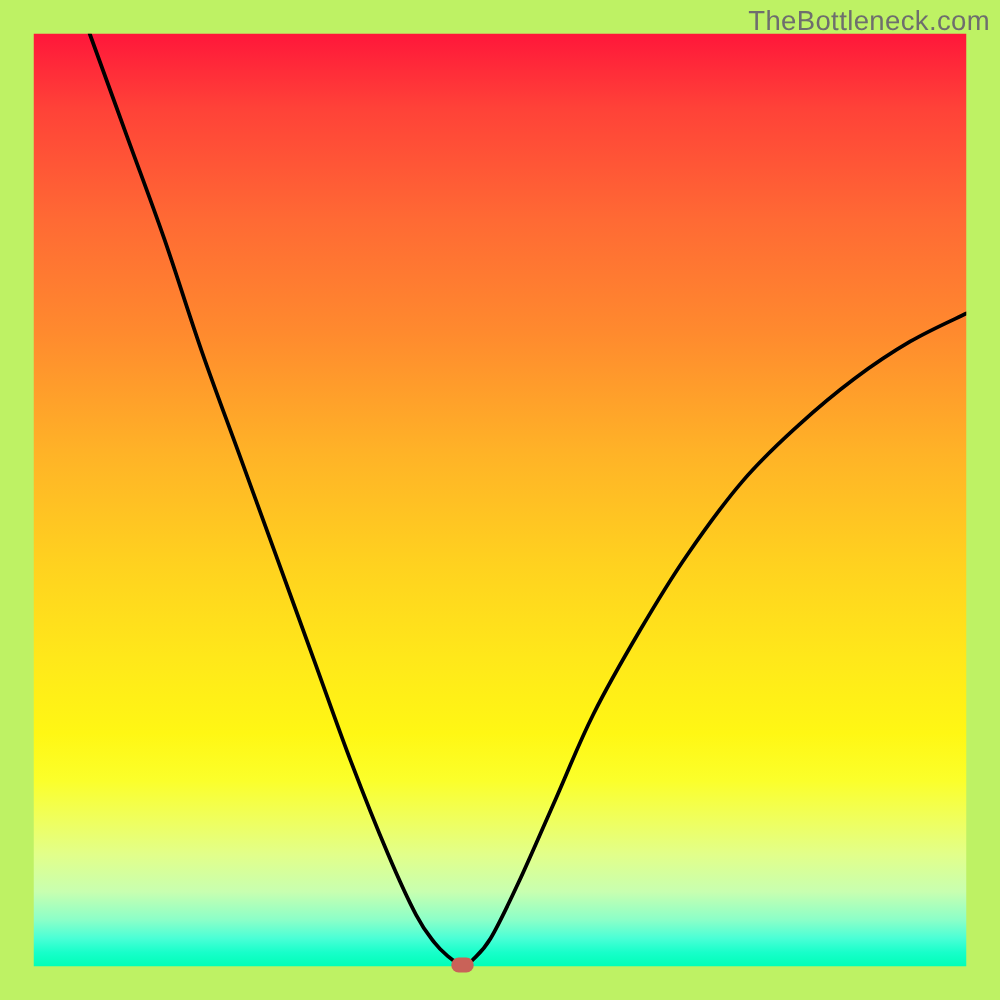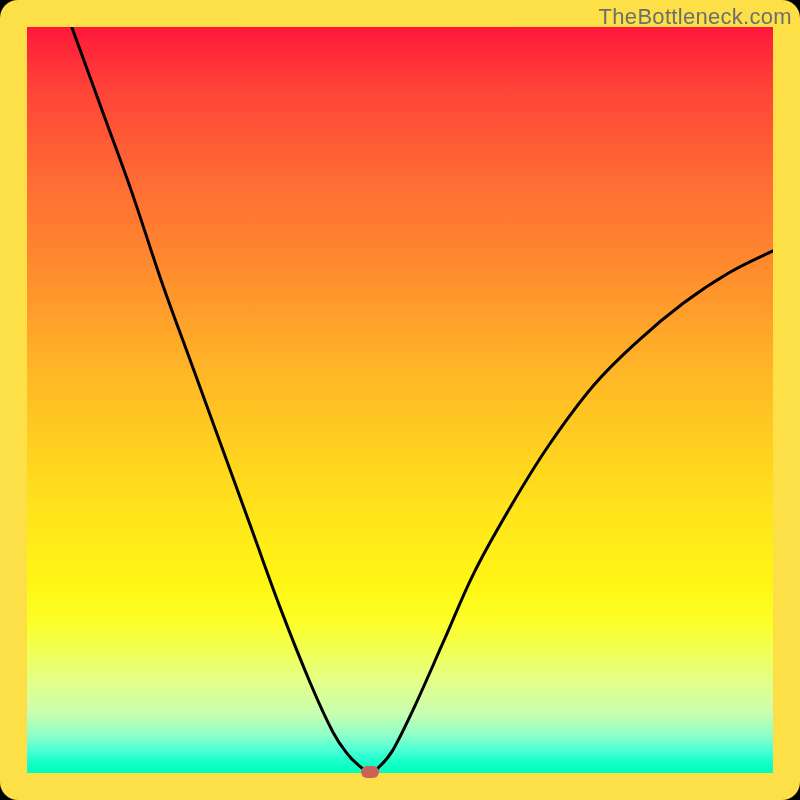--- a/index.html
+++ b/index.html
@@ -10,22 +10,21 @@
     background: #000;
     position: relative;
     font-family: Arial, sans-serif;
   }
   .frame {
     position: absolute;
     top: 0;
     left: 0;
     width: 800px;
     height: 800px;
-    background: #fde047;
-    border-radius: 18px;
+    background: #bef264;
   }
   .plot-area {
     position: absolute;
     top: 27px;
     left: 27px;
     width: 746px;
     height: 746px;
     background: linear-gradient(to bottom,
       #ff173a 0%,
       #ff4238 8%,

